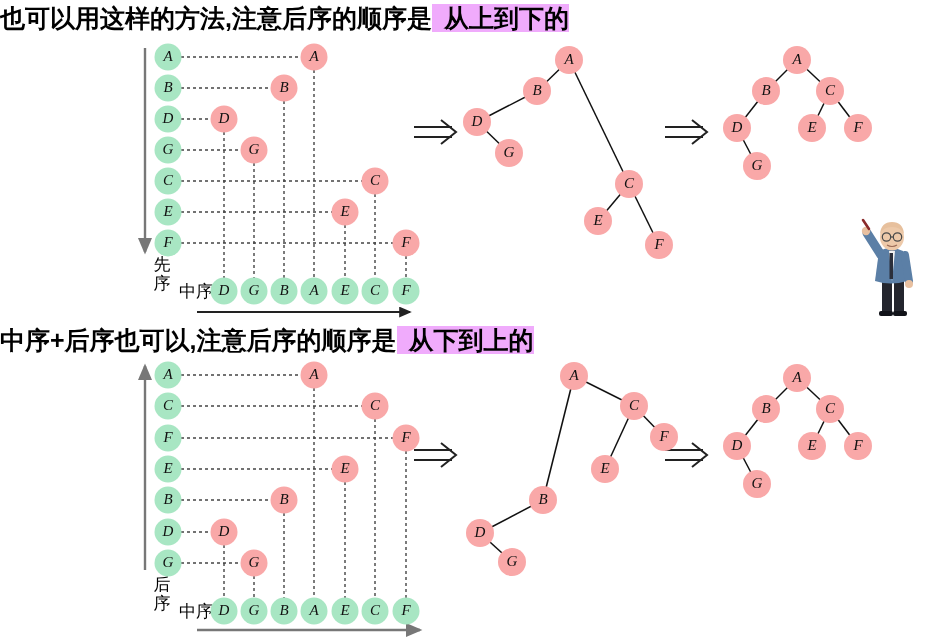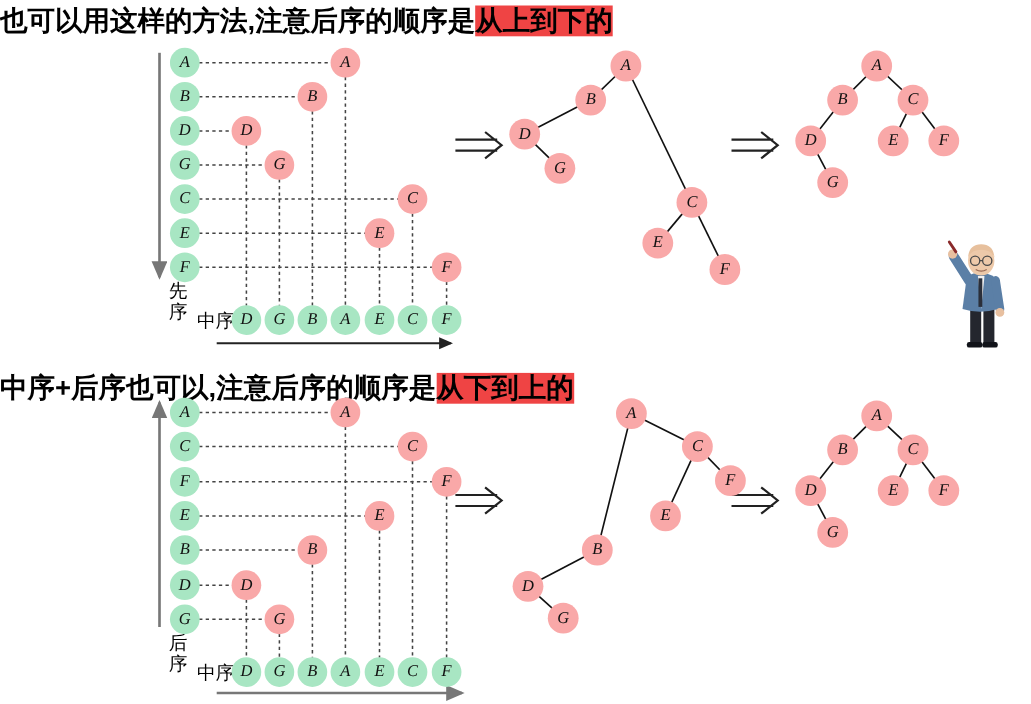--- a/index.html
+++ b/index.html
@@ -6,23 +6,23 @@
   body{
     width:937px;height:640px;background:#ffffff;overflow:hidden;
     font-family:"Liberation Sans","DejaVu Sans",sans-serif;
     position:relative;
   }
   .title{
     position:absolute;left:0;white-space:nowrap;
     font-size:25px;font-weight:700;color:#000;
     letter-spacing:0px;
   }
-  .title .hl{background:#ef4444;}
+  .title .hl{background:#f0abfc;padding-left:12px;}
   #title-1{top:2px;}
-  #title-2{top:336px;}
+  #title-2{top:324px;}
   svg{display:block;}
   .panel{position:absolute;left:0;top:0;}
   .teacher{position:absolute;}
 </style>
 </head>
 <body>
 
 <div class="title" id="title-1"><span>也可以用这样的方法,注意后序的顺序是</span><span class="hl">从上到下的</span></div>
 
 <div class="title" id="title-2"><span>中序+后序也可以,注意后序的顺序是</span><span class="hl">从下到上的</span></div>

